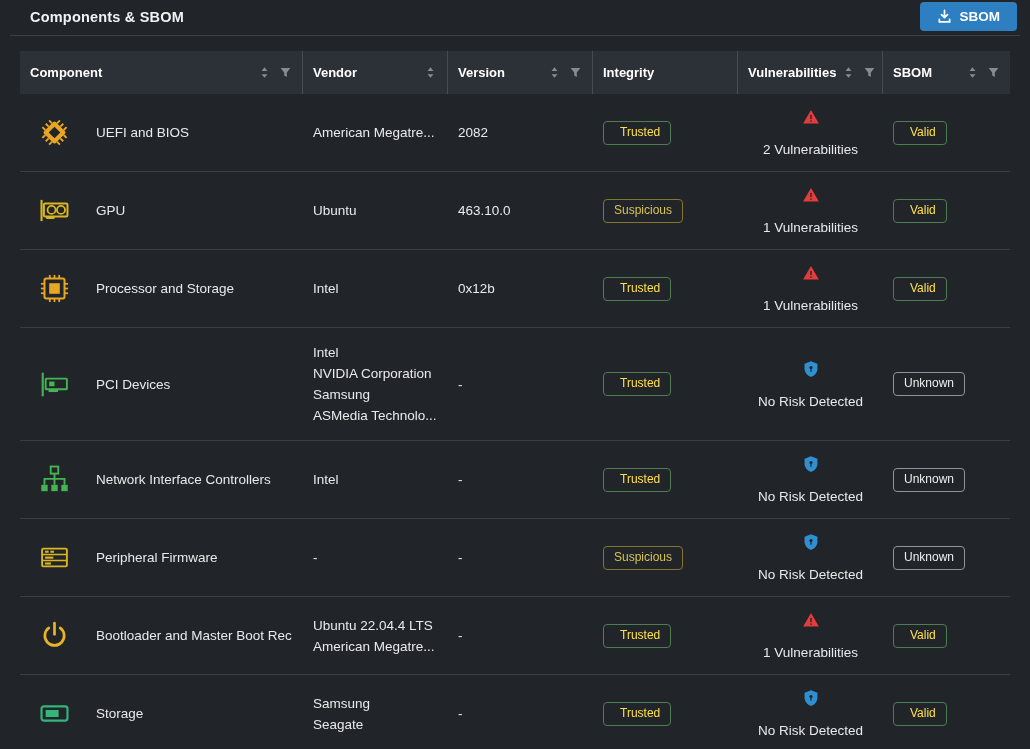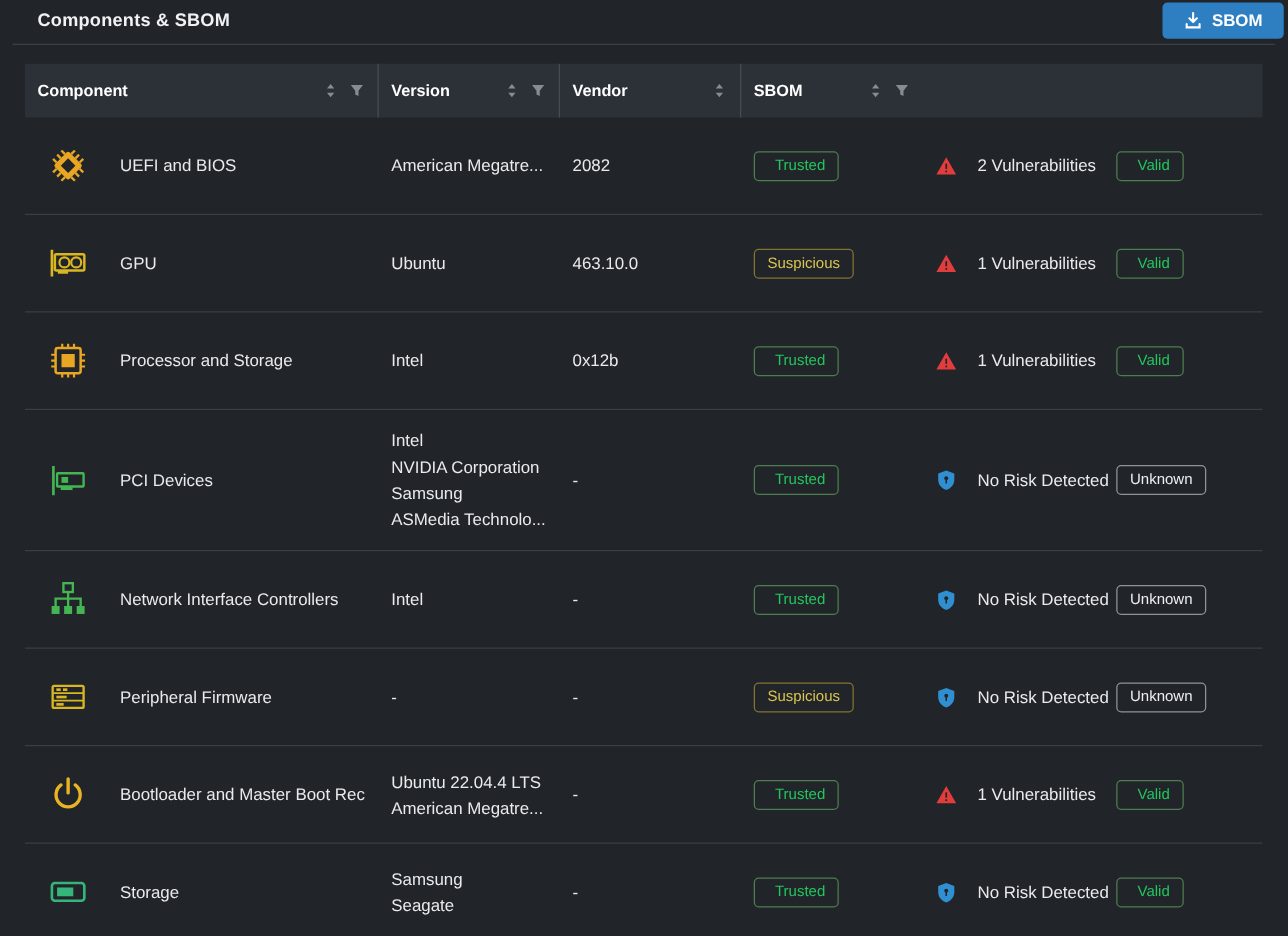--- a/index.html
+++ b/index.html
@@ -3,21 +3,21 @@
 <meta charset="utf-8">
 <style>
   html, body { margin: 0; padding: 0; }
   body {
     width: 1030px; height: 749px; overflow: hidden;
     background: #212429; color: #e9eaec;
     font-family: "Liberation Sans", "DejaVu Sans", sans-serif;
   }
   .page { width: 1030px; height: 749px; display: flex; flex-direction: column; }
 
-  .topbar { height: 33px; display: flex; align-items: center; justify-content: space-between; padding: 0 3px 0 30px; flex: none; }
+  .topbar { height: 33px; display: flex; align-items: center; justify-content: space-between; padding: 0 13px 0 30px; flex: none; }
   .topbar-title { font-size: 14.5px; font-weight: 700; letter-spacing: .2px; color: #f0f2f4; }
   .sbom-btn {
     display: flex; align-items: center; gap: 8px;
     background: #2d7fc1; color: #fff; border: none; border-radius: 4px;
     height: 29px; padding: 0 17px; font-family: inherit; font-size: 13.5px; font-weight: 700; cursor: pointer;
   }
   .btn-icon { width: 15px; height: 15px; color: #fff; flex: none; }
   .topbar-divider { height: 1px; background: #3c4046; margin: 2px 10px 0 10px; flex: none; }
 
   .table { margin: 15px 20px 0 20px; }
@@ -31,28 +31,28 @@
   .th:last-child { border-right: 0; }
   .th-icons { display: flex; align-items: center; gap: 8px; }
   .hicon { width: 13px; height: 13px; color: #878c93; flex: none; cursor: pointer; }
 
   .row { min-height: 77px; border-bottom: 1px solid #3a3e45; align-items: center; }
   .cell { padding: 14px 10px; font-size: 13.5px; color: #e9eaec; }
   .comp-cell { display: flex; align-items: center; gap: 25px; padding: 0 10px 0 18px; }
   .row-icon { width: 33px; height: 33px; flex: none; }
   .comp-name { white-space: nowrap; }
   .vendor-cell { line-height: 21px; }
-  .vuln-cell { display: flex; align-items: center; gap: 16px; white-space: nowrap; }
+  .vuln-cell { display: flex; align-items: center; gap: 16px; white-space: nowrap; flex-direction: column; }
   .vuln-icon { width: 18px; height: 18px; flex: none; }
 
   .badge {
     display: inline-block; padding: 3px 10px 4px; border-radius: 4px;
     font-size: 12px; line-height: 1.25; white-space: nowrap; border: 1px solid;
   }
-  .badge.trusted, .badge.valid { color: #22c55e; border-color: #4e7d51; padding-left: 16px; }
+  .badge.trusted, .badge.valid { color: #fde047; border-color: #4e7d51; padding-left: 16px; }
   .badge.suspicious { color: #d9c352; border-color: #837430; }
   .badge.unknown { color: #eceef0; border-color: #8f949b; }
 </style>
 </head>
 <body>
 
 <svg width="0" height="0" style="position:absolute" aria-hidden="true">
   <defs>
     <symbol id="ic-chip" viewBox="0 0 28 28">
       <g transform="rotate(-45 14 14)">
@@ -172,42 +172,60 @@
       <svg class="hicon sort">
               <use href="#ic-sort"></use>
             </svg>
       <svg class="hicon filter">
               <use href="#ic-filter"></use>
             </svg>
     </span>
   </div>
 
   <div class="th">
-    <span class="th-label">Version</span>
+    <span class="th-label">Vendor</span>
     <span class="th-icons">
       <svg class="hicon sort">
               <use href="#ic-sort"></use>
             </svg>
+
+    </span>
+  </div>
+
+  <div class="th">
+    <span class="th-label">Version</span>
+    <span class="th-icons">
+      <svg class="hicon sort">
+              <use href="#ic-sort"></use>
+            </svg>
       <svg class="hicon filter">
               <use href="#ic-filter"></use>
             </svg>
     </span>
   </div>
 
   <div class="th">
-    <span class="th-label">Vendor</span>
+    <span class="th-label">Integrity</span>
+    <span class="th-icons">
+      
+      
+    </span>
+  </div>
+
+  <div class="th">
+    <span class="th-label">Vulnerabilities</span>
     <span class="th-icons">
       <svg class="hicon sort">
               <use href="#ic-sort"></use>
             </svg>
-
-    </span>
-  </div>
-
-
+      <svg class="hicon filter">
+              <use href="#ic-filter"></use>
+            </svg>
+    </span>
+  </div>
 
   <div class="th">
     <span class="th-label">SBOM</span>
     <span class="th-icons">
       <svg class="hicon sort">
               <use href="#ic-sort"></use>
             </svg>
       <svg class="hicon filter">
               <use href="#ic-filter"></use>
             </svg>

